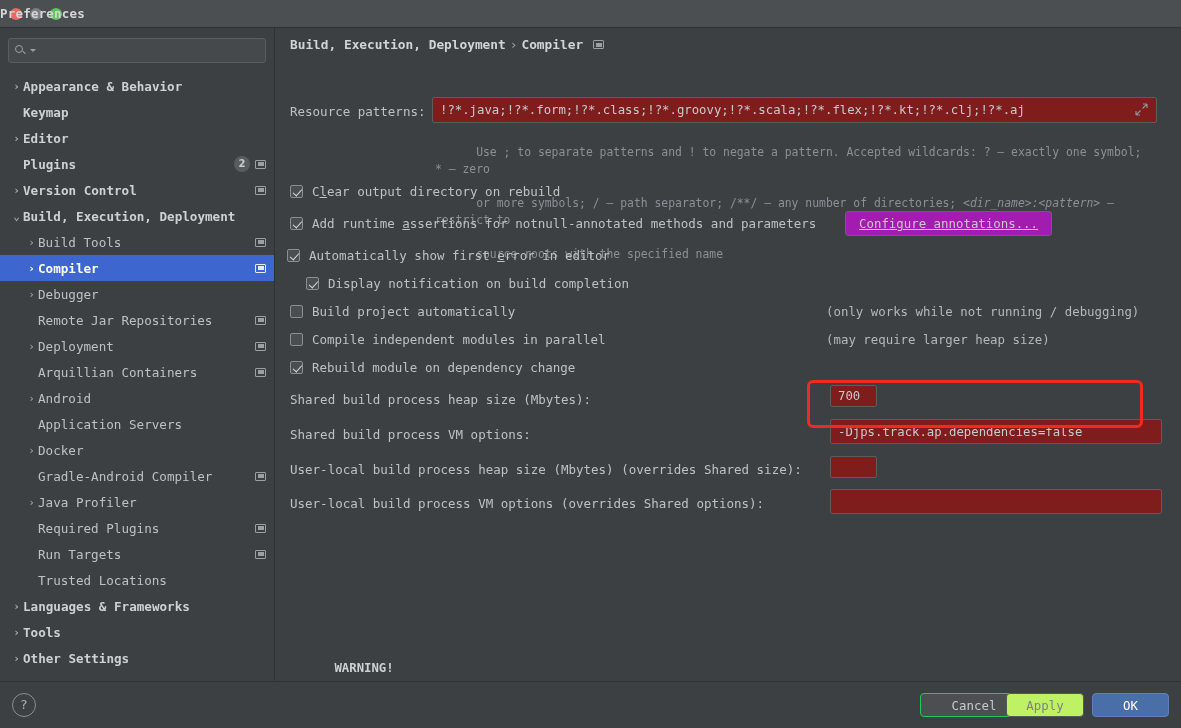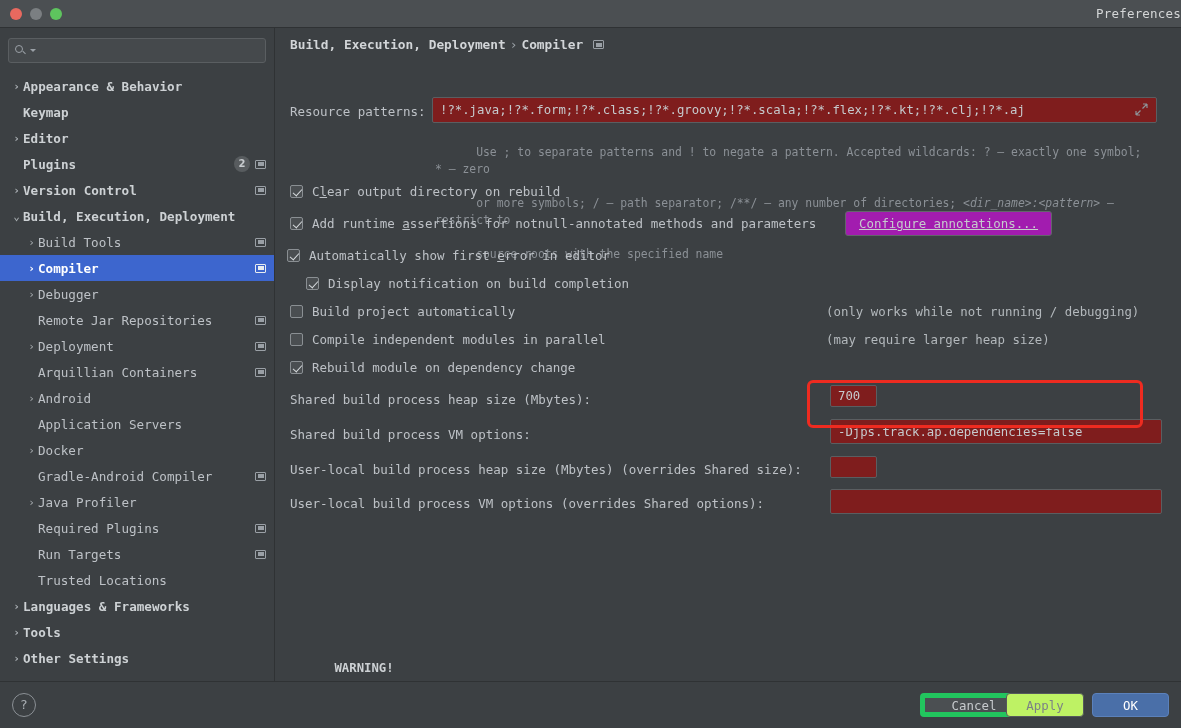--- a/index.html
+++ b/index.html
@@ -24,22 +24,22 @@
   .traffic {
     position: absolute; left: 10px; top: 8px;
     display: flex; gap: 8px; align-items: center;
   }
   .dot { width: 12px; height: 12px; border-radius: 50%; }
   .dot.red    { background: #e8695f; }
   .dot.yellow { background: #7b7f82; }
   .dot.green  { background: #5ec45e; }
   .window-title {
     position: absolute; left: 0; top: 6px; width: 1181px;
-    text-align: right;
-    font-size: 12.5px; font-weight: normal; color: #d4d6d7;
+    text-align: left;
+    font-size: 12.5px; font-weight: bold; color: #d4d6d7;
     letter-spacing: 0.2px;
   }
 
   
   .sidebar {
     position: absolute; left: 0; top: 28px; width: 275px; height: 653px;
     background: #3c4043;
     border-right: 1px solid #2f3234;
     overflow: hidden;
   }
@@ -237,21 +237,21 @@
     position: absolute; top: 693px;
     height: 24px;
     border-radius: 4px;
     font-family: "DejaVu Sans Mono", monospace;
     font-size: 12.4px;
     cursor: default;
     display: flex; align-items: center; justify-content: center;
   }
   .btn-cancel {
     left: 920px; width: 100px;
-    background: #4b4f52; border: 5px solid #22c55e; color: #c6cacd; padding-left: 8px;
+    background: #4b4f52; border: 1px solid #22c55e; color: #c6cacd; padding-left: 8px;
   }
   .btn-apply {
     left: 1006px; width: 78px;
     background: #bef264; border: 1px solid #55595c; color: #7c8186;
   }
   .btn-ok {
     left: 1092px; width: 77px;
     background: #4a6fa8; border: 1px solid #5b81bb; color: #ffffff;
   }
 </style>

